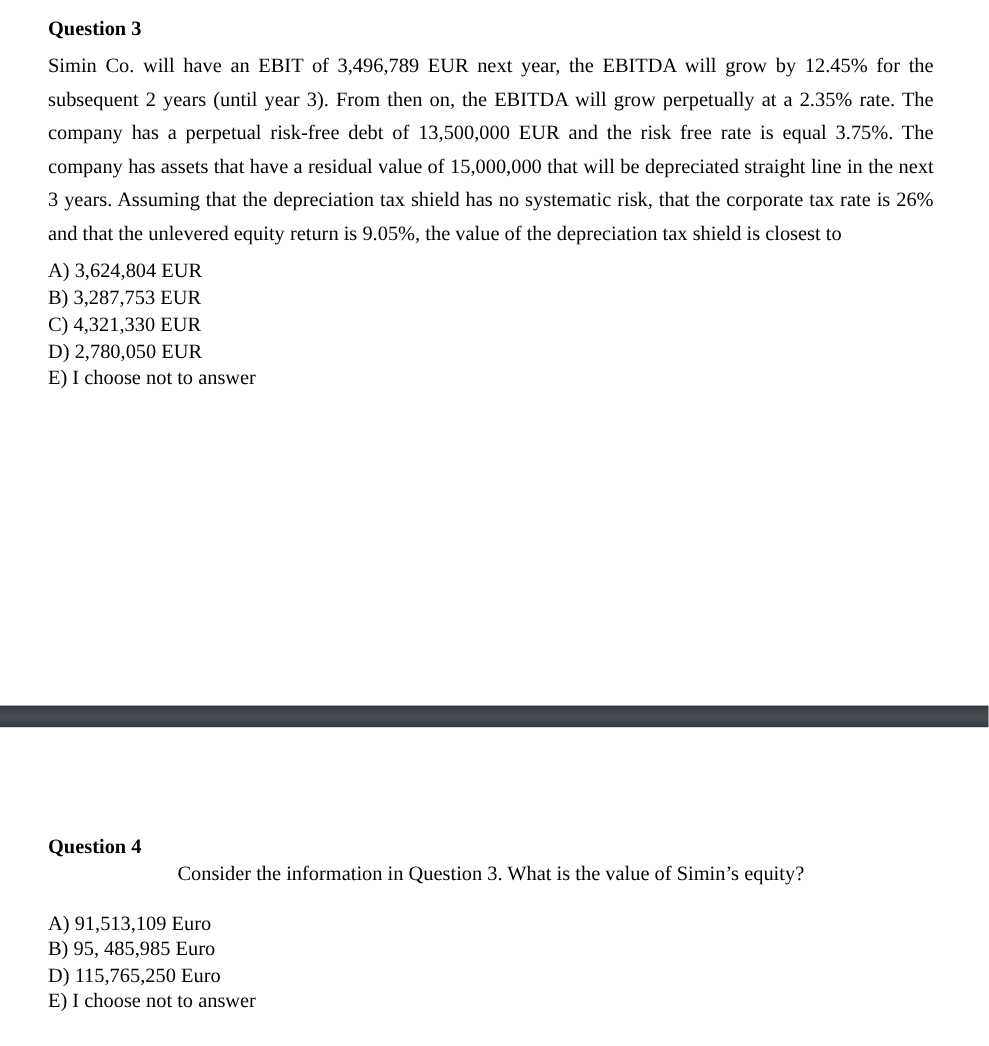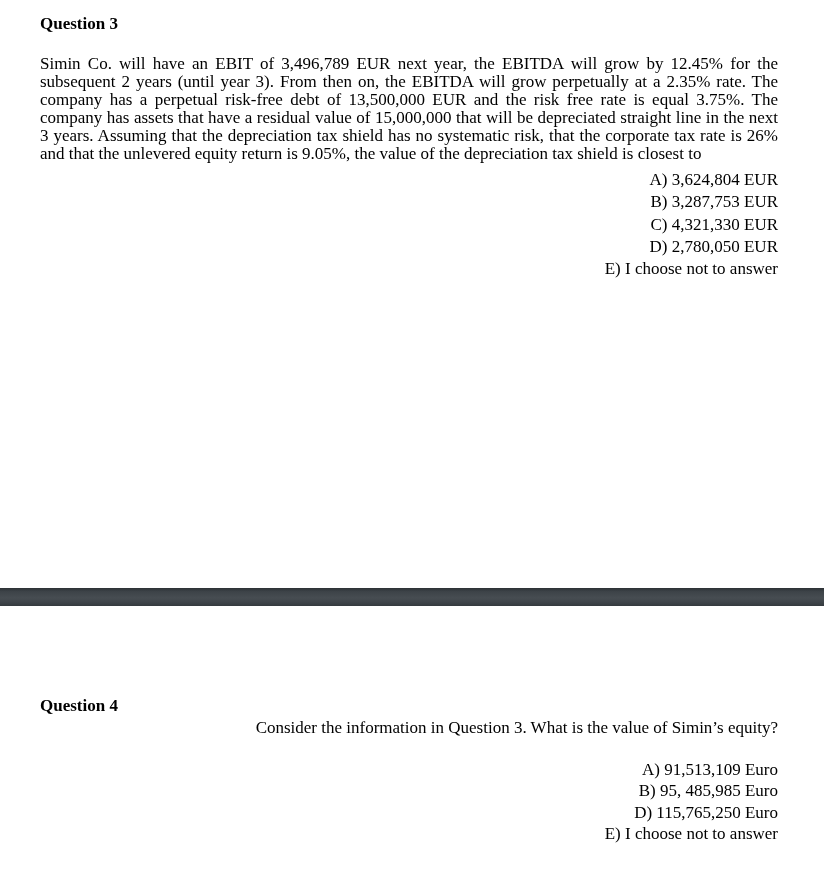--- a/index.html
+++ b/index.html
@@ -23,39 +23,38 @@
   }
   .q3 { top: 13px; }
   .q4 { top: 695px; }
   .q-title {
     font-size: 17px;
     font-weight: bold;
     line-height: 22px;
   }
   .q-body {
     font-size: 17px;
-    line-height: 18px;
+    line-height: 28px;
     text-align: justify;
-    margin-top: 20px;
+    margin-top: 6px;
   }
   .q4 .q-body {
-    text-align: right;
+    text-align: center;
     line-height: 21.5px;
     margin-top: 0;
   }
   .options {
     margin-top: 6px;
   }
   .q4 .options {
     margin-top: 20px;
   }
   .option {
     font-size: 17px;
     line-height: 22.3px;
-    text-align: right;
   }
   .q4 .option {
     line-height: 21.5px;
   }
   .divider {
     position: absolute;
     left: 0;
     top: 588px;
     width: 824px;
     height: 18px;

